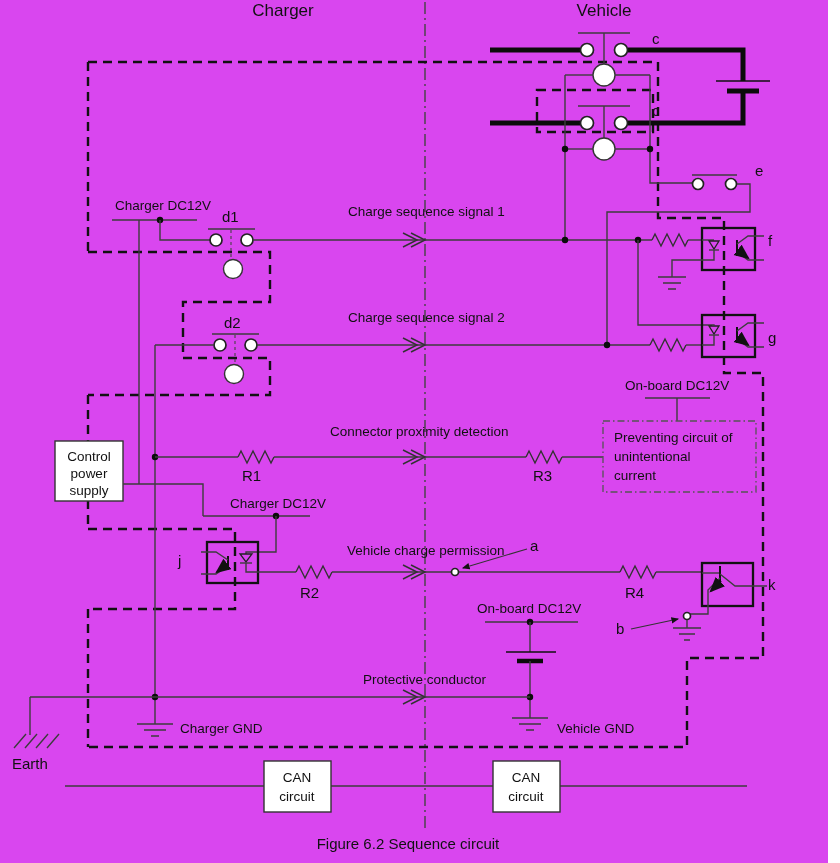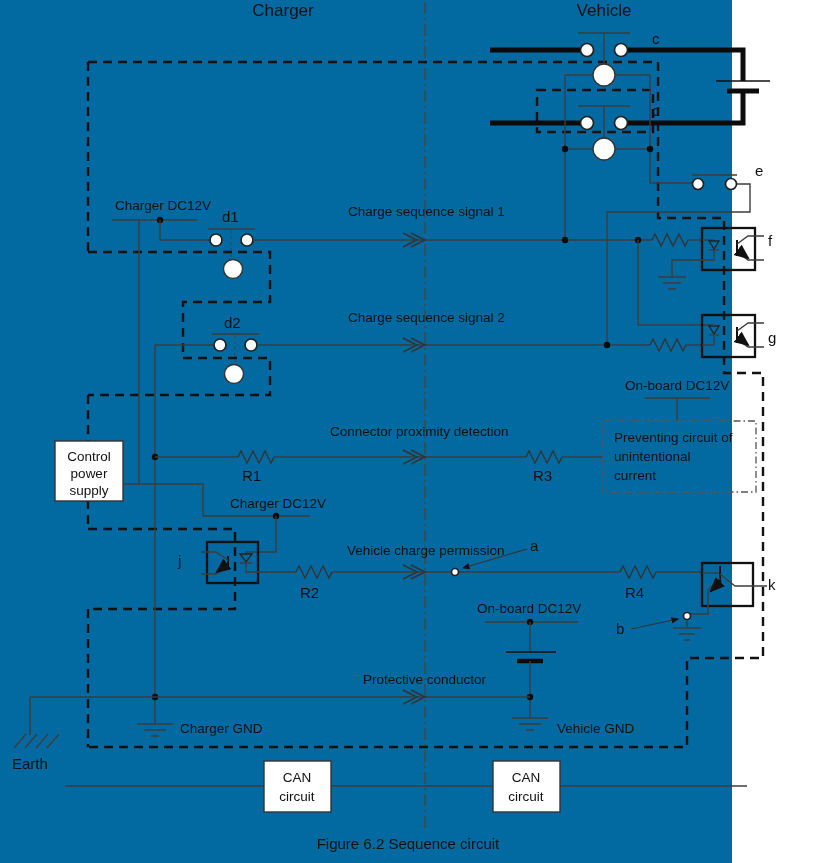--- a/index.html
+++ b/index.html
@@ -1,16 +1,16 @@
 <!DOCTYPE html>
 <html><head>
 <meta charset="utf-8">
 <style>
   html,body{margin:0;padding:0;background:#ffffff;}
-  .stage{width:732px;height:863px;background:#0369a1;position:relative;font-family:"Liberation Sans",sans-serif;}
+  .stage{width:828px;height:863px;background:#d946ef;position:relative;font-family:"Liberation Sans",sans-serif;}
   svg{display:block;}
   text{fill:#111;font-family:"Liberation Sans",sans-serif;}
   .wire{stroke:#3d3d3d;stroke-width:1.4;fill:none;}
   .thick{stroke:#0b0b0b;stroke-width:5;fill:none;}
   .bndry{stroke:#111;stroke-width:2.4;fill:none;stroke-dasharray:9 6;}
   .dashdot{stroke:#444;stroke-width:1.4;fill:none;stroke-dasharray:12 4 2 4;}
   .dashdotbox{stroke:#555;stroke-width:1.3;fill:none;stroke-dasharray:7 3 1.5 3;}
   .solidbox{stroke:#333;stroke-width:1.4;fill:#fff;}
   .optobox{stroke:#111;stroke-width:2.3;fill:none;}
   .term{stroke:#222;stroke-width:1.7;fill:#fff;}

